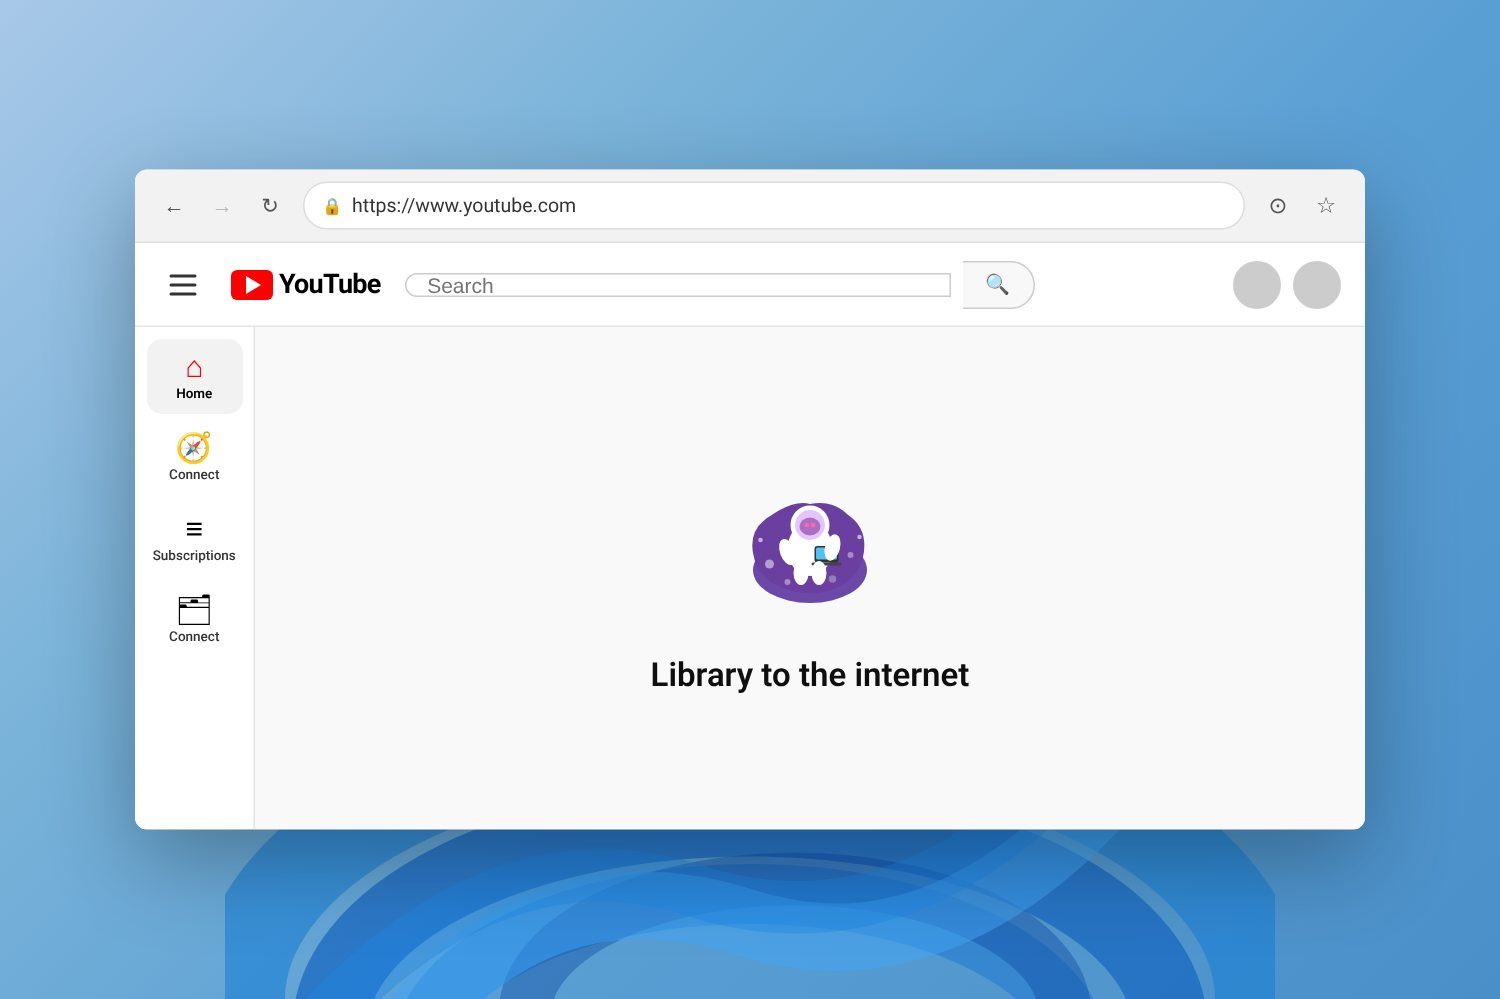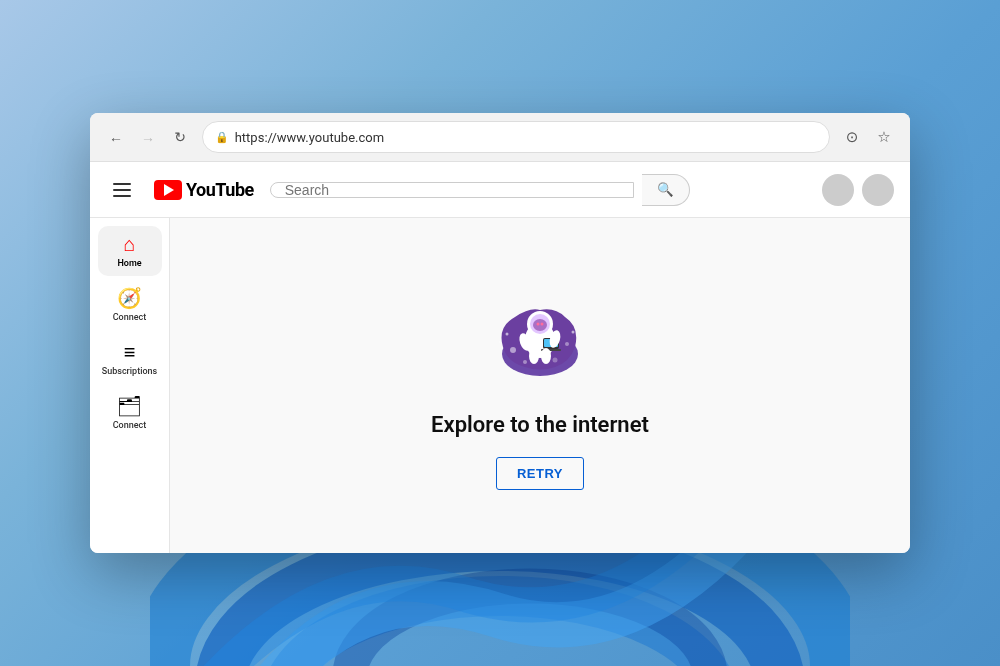--- a/index.html
+++ b/index.html
@@ -467,21 +467,20 @@
             <ellipse cx="70" cy="57" rx="5" ry="9" fill="white" transform="rotate(15 70 57)"></ellipse>
 
             <ellipse cx="49" cy="74" rx="5" ry="8" fill="white"></ellipse>
             <ellipse cx="61" cy="74" rx="5" ry="8" fill="white"></ellipse>
 
             <circle cx="22" cy="52" r="1.5" fill="white" opacity="0.6"></circle>
             <circle cx="88" cy="50" r="1.5" fill="white" opacity="0.6"></circle>
             <circle cx="15" cy="60" r="1" fill="white" opacity="0.4"></circle>
           </svg>
 
-          <h2 class="offline-title">Explore to the internet</h2>
-
-          <button class="retry-btn">RETRY</button>
+          <h2 class="offline-title">Library to the internet</h2>
+
         </div>
       </div>
 
     </div>
   </div>
 </div>
 
 </body></html>

